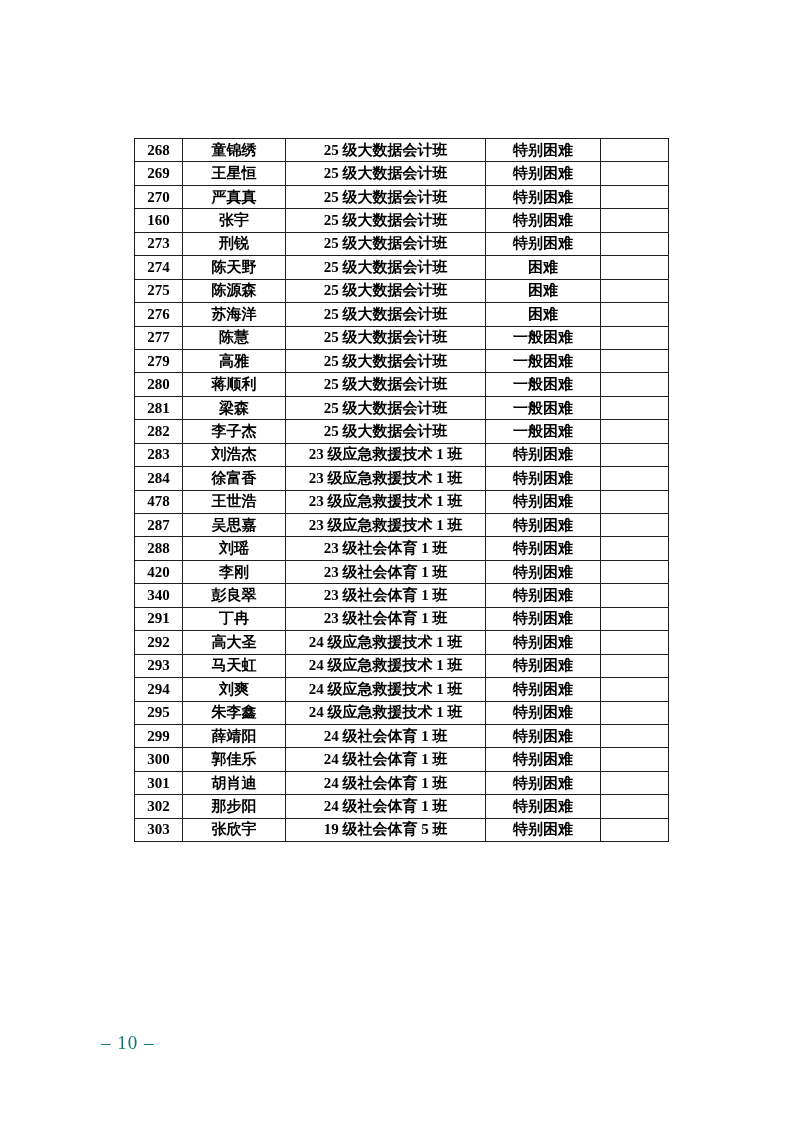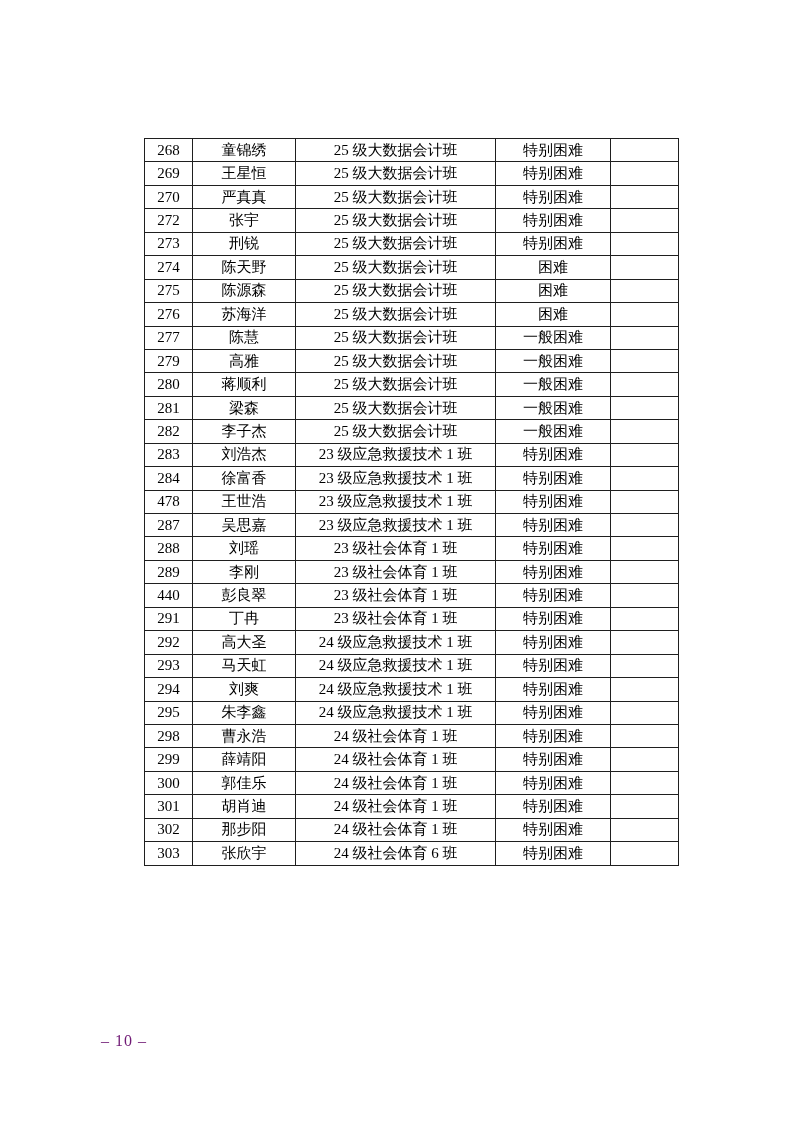--- a/index.html
+++ b/index.html
@@ -11,44 +11,45 @@
     position: relative;
     width: 793px;
     height: 1122px;
     background: #ffffff;
     font-family: "Liberation Serif", "DejaVu Serif", serif;
     color: #000000;
     overflow: hidden;
   }
   table.roster {
     position: absolute;
-    left: 144px;
+    left: 134px;
     top: 138px;
     width: 534px;
     border-collapse: collapse;
     table-layout: fixed;
+    font-weight: bold;
   }
   table.roster td {
     border: 1px solid #1f1f1f;
     padding: 0;
     height: 22.45px;
     text-align: center;
     vertical-align: middle;
     font-size: 15px;
     line-height: 1;
     white-space: nowrap;
     overflow: hidden;
   }
   .page-footer {
     position: absolute;
     left: 101px;
     top: 1032px;
-    font-size: 16px;
+    font-size: 19px;
     letter-spacing: 1px;
-    color: #701a75;
+    color: #0f766e;
   }
 </style>
 </head>
 <body>
 
 <div class="page">
 
   <table class="roster">
     <colgroup>
       <col style="width:48px">
@@ -73,21 +74,21 @@
           <td></td>
         </tr>
         <tr>
           <td>270</td>
           <td>严真真</td>
           <td>25 级大数据会计班</td>
           <td>特别困难</td>
           <td></td>
         </tr>
         <tr>
-          <td>272</td>
+          <td>160</td>
           <td>张宇</td>
           <td>25 级大数据会计班</td>
           <td>特别困难</td>
           <td></td>
         </tr>
         <tr>
           <td>273</td>
           <td>刑锐</td>
           <td>25 级大数据会计班</td>
           <td>特别困难</td>
@@ -178,28 +179,28 @@
           <td></td>
         </tr>
         <tr>
           <td>288</td>
           <td>刘瑶</td>
           <td>23 级社会体育 1 班</td>
           <td>特别困难</td>
           <td></td>
         </tr>
         <tr>
-          <td>289</td>
+          <td>420</td>
           <td>李刚</td>
           <td>23 级社会体育 1 班</td>
           <td>特别困难</td>
           <td></td>
         </tr>
         <tr>
-          <td>440</td>
+          <td>340</td>
           <td>彭良翠</td>
           <td>23 级社会体育 1 班</td>
           <td>特别困难</td>
           <td></td>
         </tr>
         <tr>
           <td>291</td>
           <td>丁冉</td>
           <td>23 级社会体育 1 班</td>
           <td>特别困难</td>
@@ -227,27 +228,20 @@
           <td></td>
         </tr>
         <tr>
           <td>295</td>
           <td>朱李鑫</td>
           <td>24 级应急救援技术 1 班</td>
           <td>特别困难</td>
           <td></td>
         </tr>
         <tr>
-          <td>298</td>
-          <td>曹永浩</td>
-          <td>24 级社会体育 1 班</td>
-          <td>特别困难</td>
-          <td></td>
-        </tr>
-        <tr>
           <td>299</td>
           <td>薛靖阳</td>
           <td>24 级社会体育 1 班</td>
           <td>特别困难</td>
           <td></td>
         </tr>
         <tr>
           <td>300</td>
           <td>郭佳乐</td>
           <td>24 级社会体育 1 班</td>
@@ -264,21 +258,21 @@
         <tr>
           <td>302</td>
           <td>那步阳</td>
           <td>24 级社会体育 1 班</td>
           <td>特别困难</td>
           <td></td>
         </tr>
         <tr>
           <td>303</td>
           <td>张欣宇</td>
-          <td>24 级社会体育 6 班</td>
+          <td>19 级社会体育 5 班</td>
           <td>特别困难</td>
           <td></td>
         </tr>
       </tbody>
   </table>
 
   <div class="page-footer">– 10 –</div>
 
 </div>
 

